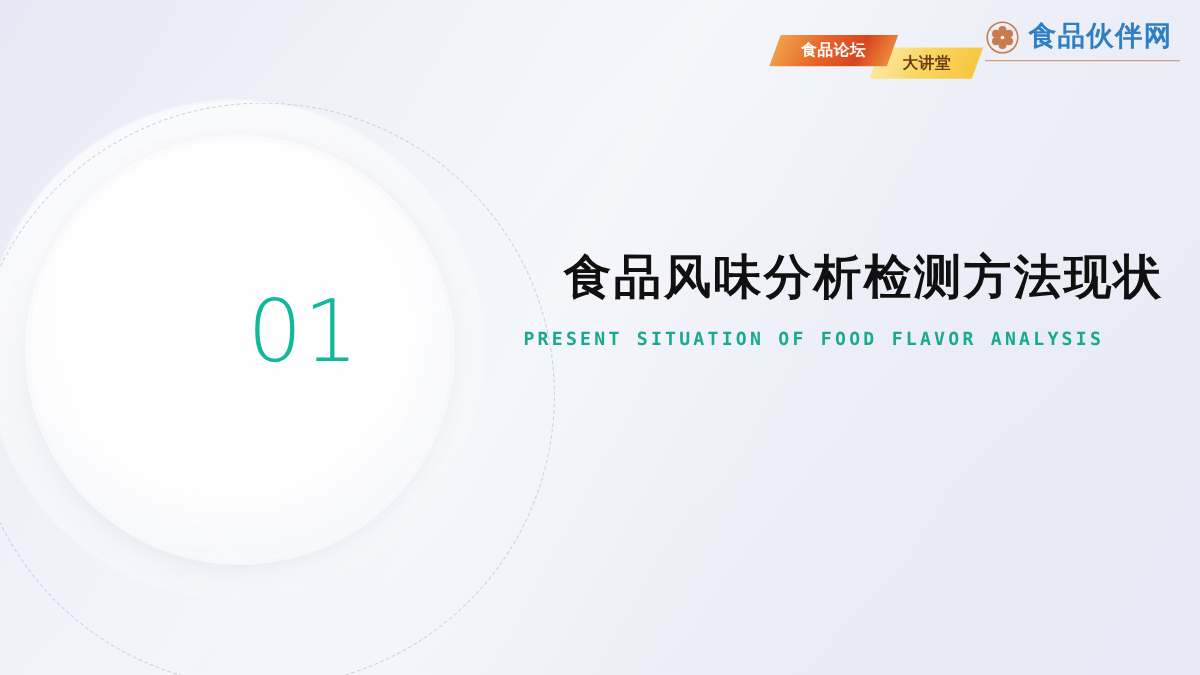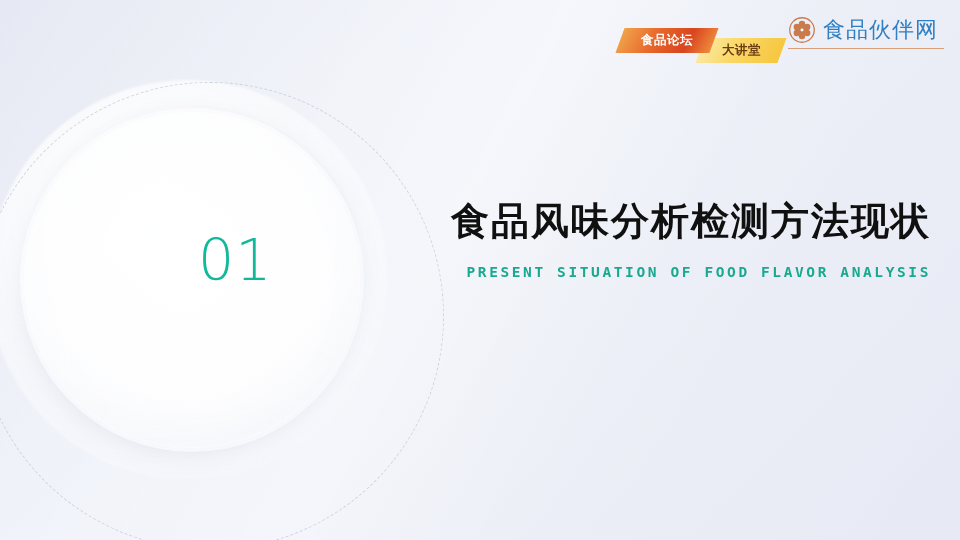--- a/index.html
+++ b/index.html
@@ -78,21 +78,21 @@
   .deco-dashed {
     left:-24px; top:82px; width:468px; height:468px;
     border:1px dashed #b9bfd2;
     opacity:0.62;
   }
 
   
   .section-number {
     position:absolute;
     left:198px; top:232px;
-    font-size:57px;
+    font-size:69px;
     font-weight:300;
     letter-spacing:1px;
     color:#11b89a;
     line-height:1;
     font-family:"DejaVu Sans","Liberation Sans",sans-serif;
   }
 
   
   .title-block {
     position:absolute;
@@ -109,20 +109,21 @@
     font-family:"DejaVu Sans","Liberation Sans",sans-serif;
   }
   .title-en {
     margin-top:12px;
     font-size:14.5px;
     font-weight:bold;
     color:#18a98f;
     letter-spacing:2.6px;
     line-height:1.95;
     font-family:"DejaVu Sans Mono","Liberation Mono",monospace;
+    text-align:center;
   }
   .title-en div { white-space:nowrap; }
 
   
   .brand-bar {
     position:absolute;
     right:16px; top:14px;
     height:56px;
     display:flex;
     align-items:flex-start;
@@ -156,21 +157,21 @@
     font-size:12.5px;
     letter-spacing:0.5px;
     z-index:1;
   }
 
   
   .logo { position:relative; margin-left:6px; width:156px; height:56px; }
   .logo-top { display:flex; align-items:center; gap:7px; height:32px; }
   .logo-mark { width:28px; height:28px; flex:0 0 28px; }
   .logo-cn {
-    font-size:22px; font-weight:normal; color:#2f7fc4;
+    font-size:22px; font-weight:bold; color:#2f7fc4;
     letter-spacing:1px; line-height:1;
     font-family:"DejaVu Sans","Liberation Sans",sans-serif;
   }
   .logo-rule {
     height:1px; background:#d8a07a; margin:2px 0 1px 0; width:100%;
   }
   .logo-url {
     font-size:17px; color:#e2622c; line-height:1.1;
     font-family:"DejaVu Serif","Liberation Serif",serif;
     letter-spacing:-0.2px;

